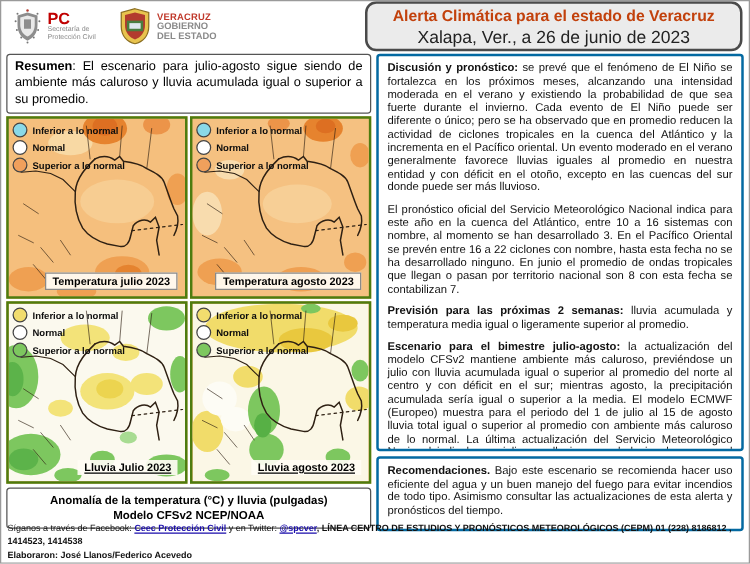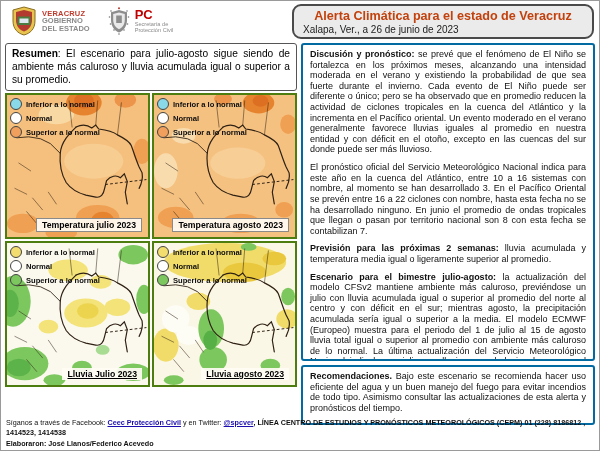--- a/index.html
+++ b/index.html
@@ -13,21 +13,21 @@
   .logo { display:flex; align-items:center; gap:5px; }
   .logo1-text { line-height:1.02; }
   .logo1-text .l1 { color:#c0392b; font-weight:bold; font-size:7.5px; letter-spacing:.2px; }
   .logo1-text .l2, .logo1-text .l3 { color:#8a8a8a; font-weight:bold; font-size:7.5px; }
   .logo2-text { line-height:1.05; }
   .logo2-text .abbr { color:#c00000; font-weight:bold; font-size:13px; }
   .logo2-text .sub { color:#8a8a8a; font-size:5.6px; }
   .titlebox { margin-left:auto; width:302px; border:2px solid #4a4a4a; border-radius:9px;
               background:#ebebeb; padding:3px 9px 2px; }
   .title { font-weight:bold; font-size:12.6px; text-align:center; color:#c2410c; }
-  .date  { font-size:10px; text-align:left; color:#222; margin-top:1px; }
+  .date  { font-size:14px; text-align:center; color:#222; margin-top:1px; }
 
   
   .main { display:flex; gap:4px; padding:2px 4px 0; }
   .left { width:293px; }
   .right { width:295px; height:382px; display:flex; flex-direction:column; gap:4px; }
 
   .resumen { height:48px; border:1px solid #555; border-radius:3px; padding:3px 6px;
              font-size:10.2px; line-height:1.28; text-align:justify; }
   .resumen b { font-weight:bold; }
 
@@ -62,53 +62,53 @@
   .footer .caps { font-weight:bold; }
   .footer .authors { font-weight:bold; }
 </style>
 </head>
 <body>
 
 <div class="page">
 
   <div class="header">
     <div class="logos">
-      <div class="logo">
-        <svg width="26" height="30" viewBox="0 0 26 30">
-          <path d="M13,1 L24,4 V15 C24,23 19,27.5 13,29 C7,27.5 2,23 2,15 V4 Z" fill="#e8c34e" stroke="#8a6d1f" stroke-width="1"></path>
-          <path d="M13,4 L21,6 V14 C21,20 17.5,24 13,25.5 C8.5,24 5,20 5,14 V6 Z" fill="#b23a2e"></path>
-          <rect x="6.5" y="10.5" width="13" height="8.5" fill="#4a7d3f"></rect>
-          <rect x="8.5" y="12.5" width="9" height="4.5" fill="#dfe7ee"></rect>
-        </svg>
-        <div class="logo1-text">
-          <div class="l1">VERACRUZ</div>
-          <div class="l2">GOBIERNO</div>
-          <div class="l3">DEL ESTADO</div>
-        </div>
-      </div>
       <div class="logo">
         <svg width="22" height="29" viewBox="0 0 22 29">
           <circle cx="11" cy="1.3" r="1" fill="#b23a2e"></circle>
           <circle cx="3" cy="4" r=".8" fill="#777"></circle>
             <circle cx="19" cy="4" r=".8" fill="#777"></circle>
           <circle cx="1.5" cy="10" r=".8" fill="#777"></circle>
             <circle cx="20.5" cy="10" r=".8" fill="#777"></circle>
           <circle cx="2.5" cy="17" r=".8" fill="#777"></circle>
             <circle cx="19.5" cy="17" r=".8" fill="#777"></circle>
           <circle cx="6" cy="23" r=".8" fill="#777"></circle>
             <circle cx="16" cy="23" r=".8" fill="#777"></circle>
           <circle cx="11" cy="27" r=".8" fill="#777"></circle>
           <path d="M11,3 L19,5.3 V13 C19,19.5 15.5,23.6 11,25.5 C6.5,23.6 3,19.5 3,13 V5.3 Z" fill="#8d8d8d"></path>
           <path d="M11,5.4 L16.8,7 V12.8 C16.8,17.5 14.3,20.7 11,22.2 C7.7,20.7 5.2,17.5 5.2,12.8 V7 Z" fill="#e9e9e9"></path>
           <rect x="8.2" y="8.5" width="5.6" height="7.5" fill="#8d8d8d"></rect>
         </svg>
         <div class="logo2-text">
           <div class="abbr">PC</div>
           <div class="sub">Secretaría de</div>
           <div class="sub">Protección Civil</div>
+        </div>
+      </div>
+      <div class="logo">
+        <svg width="26" height="30" viewBox="0 0 26 30">
+          <path d="M13,1 L24,4 V15 C24,23 19,27.5 13,29 C7,27.5 2,23 2,15 V4 Z" fill="#e8c34e" stroke="#8a6d1f" stroke-width="1"></path>
+          <path d="M13,4 L21,6 V14 C21,20 17.5,24 13,25.5 C8.5,24 5,20 5,14 V6 Z" fill="#b23a2e"></path>
+          <rect x="6.5" y="10.5" width="13" height="8.5" fill="#4a7d3f"></rect>
+          <rect x="8.5" y="12.5" width="9" height="4.5" fill="#dfe7ee"></rect>
+        </svg>
+        <div class="logo1-text">
+          <div class="l1">VERACRUZ</div>
+          <div class="l2">GOBIERNO</div>
+          <div class="l3">DEL ESTADO</div>
         </div>
       </div>
     </div>
     <div class="titlebox">
       <div class="title">Alerta Climática para el estado de Veracruz</div>
       <div class="date">Xalapa, Ver., a 26 de junio de 2023</div>
     </div>
   </div>
 
   <div class="main">
@@ -297,20 +297,24 @@
               </div>
             <div class="lrow">
                 <span class="dot d2"></span>
                 <span class="ltext">Superior a lo normal</span>
               </div>
           </div>
           <div class="cap">Lluvia agosto 2023</div>
         </div>
       </div>
 
+      <div class="caption-box">
+        <div>Anomalía de la temperatura (°C) y lluvia (pulgadas)</div>
+        <div>Modelo CFSv2 NCEP/NOAA</div>
+      </div>
     </div>
 
     <div class="right">
       <div class="rbox main-box">
         <p><b>Discusión y pronóstico:</b><span> se prevé que el fenómeno de El Niño se fortalezca en los próximos meses, alcanzando una intensidad moderada en el verano y existiendo la probabilidad de que sea fuerte durante el invierno. Cada evento de El Niño puede ser diferente o único; pero se ha observado que en promedio reducen la actividad de ciclones tropicales en la cuenca del Atlántico y la incrementa en el Pacífico oriental. Un evento moderado en el verano generalmente favorece lluvias iguales al promedio en nuestra entidad y con déficit en el otoño, excepto en las cuencas del sur donde puede ser más lluvioso.</span></p>
         <p>El pronóstico oficial del Servicio Meteorológico Nacional indica para este año en la cuenca del Atlántico, entre 10 a 16 sistemas con nombre, al momento se han desarrollado 3. En el Pacífico Oriental se prevén entre 16 a 22 ciclones con nombre, hasta esta fecha no se ha desarrollado ninguno. En junio el promedio de ondas tropicales que llegan o pasan por territorio nacional son 8 con esta fecha se contabilizan 7.</p>
         <p><b>Previsión para las próximas 2 semanas:</b><span> lluvia acumulada y temperatura media igual o ligeramente superior al promedio.</span></p>
         <p><b>Escenario para el bimestre julio-agosto:</b><span> la actualización del modelo CFSv2 mantiene ambiente más caluroso, previéndose un julio con lluvia acumulada igual o superior al promedio del norte al centro y con déficit en el sur; mientras agosto, la precipitación acumulada sería igual o superior a la media. El modelo ECMWF (Europeo) muestra para el periodo del 1 de julio al 15 de agosto lluvia total igual o superior al promedio con ambiente más caluroso de lo normal. La última actualización del Servicio Meteorológico Nacional indicaba un julio con lluvia acumulada igual o mayor al promedio; mientras que agosto tendría igual o menor a su media con ambiente caluroso igual al promedio.</span></p>
       </div>
       <div class="rbox reco">

